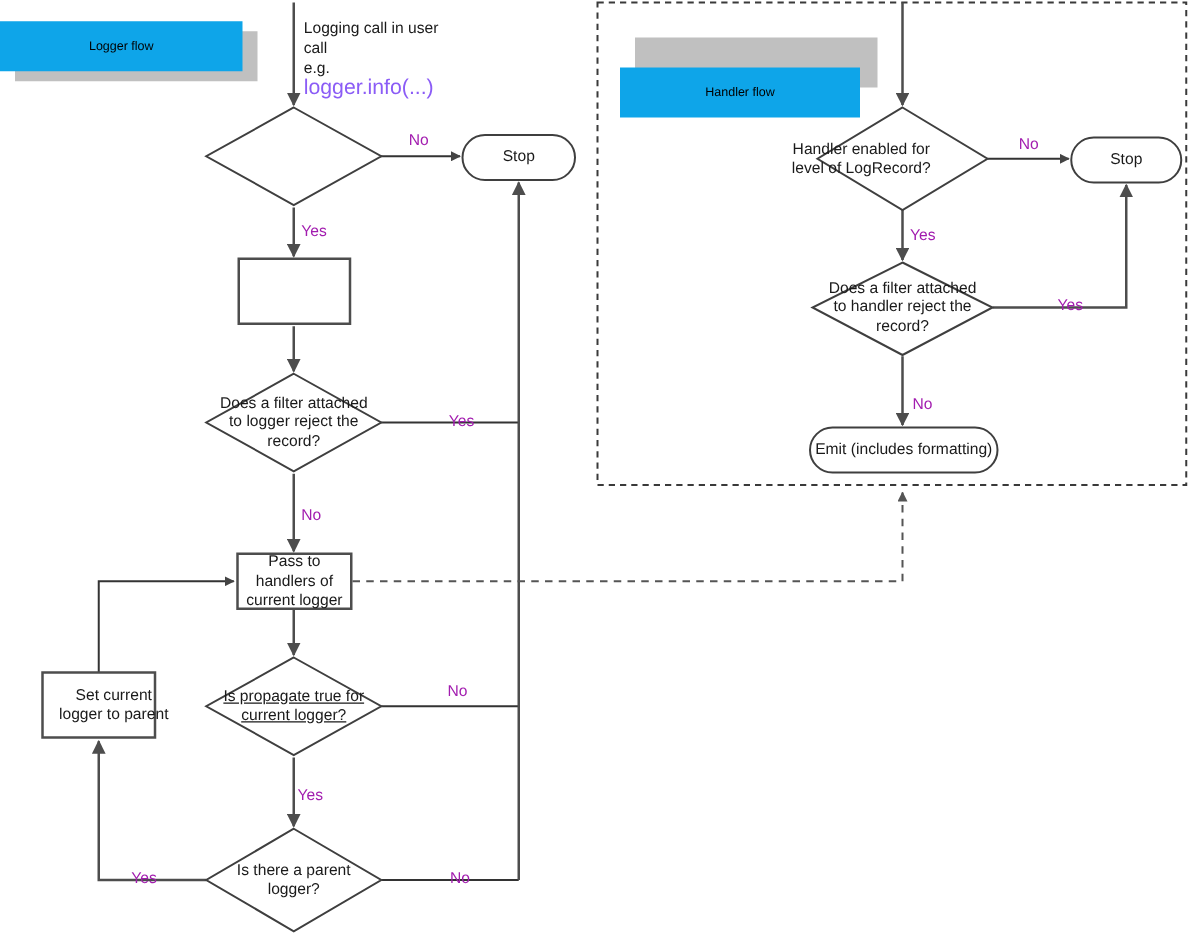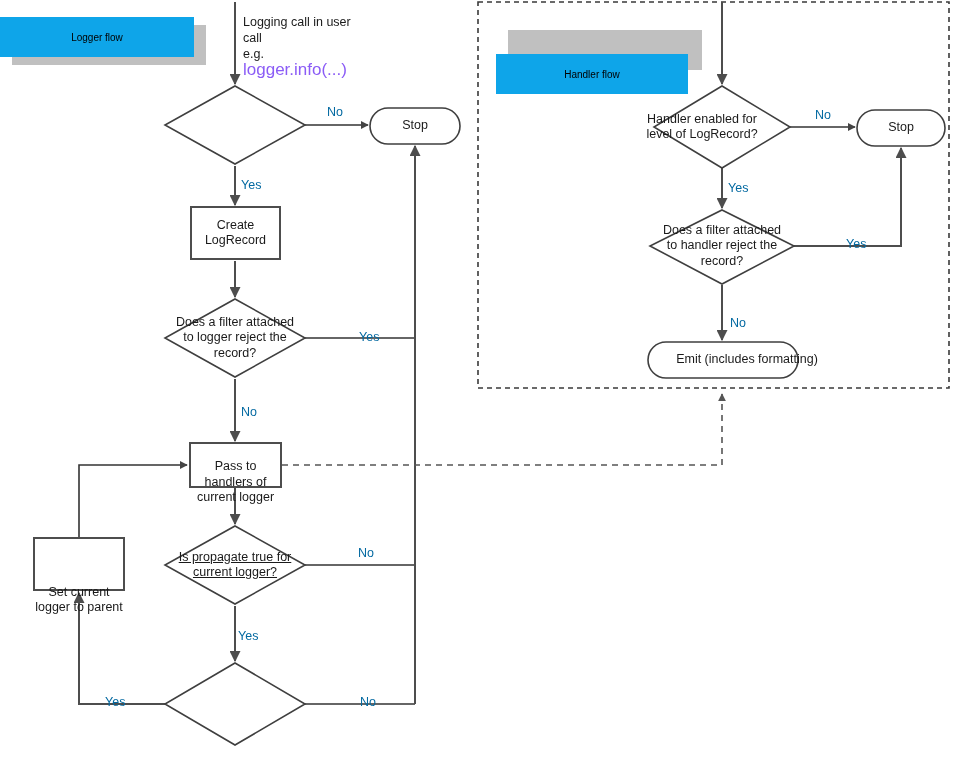--- a/index.html
+++ b/index.html
@@ -62,21 +62,21 @@
     align-items: center;
     justify-content: center;
     text-align: center;
     font-size: 12.5px;
     line-height: 15.5px;
     color: #1a1a1a;
   }
   .edge-label {
     position: absolute;
     font-size: 12.5px;
-    color: #0369a1;
+    color: #a21caf;
     line-height: 15px;
   }
   .banner {
     position: absolute;
     background: #0ea5e9;
     color: #000000;
     font-weight: normal;
     font-size: 10px;
     display: flex;
     align-items: center;
@@ -196,48 +196,48 @@
     <div>Logging call in user</div>
     <div>call</div>
     <div>e.g.</div>
     <div class="mono">logger.info(...)</div>
   </div>
 
 
 
   <div class="node-label" style="left:370px; top:108px; width:90px; height:36px;">Stop</div>
 
-  <div class="node-label" style="left:191px; top:207px; width:89px; height:52px; white-space:pre-line;">Create
-LogRecord</div>
 
   <div class="node-label" style="left:150px; top:308px; width:170px; height:60px; white-space:pre-line;">Does a filter attached
 to logger reject the
 record?</div>
 
-  <div class="node-label" style="left:190px; top:460px; width:91px; height:45px; white-space:pre-line;">Pass to
+  <div class="node-label" style="left:190px; top:443px; width:91px; height:45px; white-space:pre-line;">Pass to
 handlers of
 current logger</div>
 
-  <div class="node-label" style="left:28px; top:538px; width:102px; height:52px; white-space:pre-line;margin-top:36px;">Set current
+  <div class="node-label" style="left:40px; top:538px; width:102px; height:52px; white-space:pre-line;">Set current
 logger to parent</div>
 
   <div class="node-label" style="left:152px; top:543px; width:166px; height:44px; white-space:pre-line;text-decoration:underline;">Is propagate true for
 current logger?</div>
 
-
-  <div class="node-label" style="left:622px; top:105px; width:160px; height:44px; white-space:pre-line;">Handler enabled for
+  <div class="node-label" style="left:162px; top:682px; width:146px; height:44px; white-space:pre-line;">Is there a parent
+logger?</div>
+
+  <div class="node-label" style="left:609px; top:105px; width:160px; height:44px; white-space:pre-line;">Handler enabled for
 level of LogRecord?</div>
 
   <div class="node-label" style="left:857px; top:110px; width:88px; height:36px;">Stop</div>
 
   <div class="node-label" style="left:637px; top:216px; width:170px; height:60px; white-space:pre-line;">Does a filter attached
 to handler reject the
 record?</div>
 
-  <div class="node-label" style="left:648px; top:342px; width:150px; height:36px;margin-left:24px;">Emit (includes formatting)</div>
+  <div class="node-label" style="left:648px; top:342px; width:150px; height:36px;">Emit (includes formatting)</div>
 
   <div class="edge-label" style="left:327px; top:105px;">No</div>
   <div class="edge-label" style="left:241px; top:178px;">Yes</div>
   <div class="edge-label" style="left:359px; top:330px;">Yes</div>
   <div class="edge-label" style="left:241px; top:405px;">No</div>
   <div class="edge-label" style="left:358px; top:546px;">No</div>
   <div class="edge-label" style="left:238px; top:629px;">Yes</div>
   <div class="edge-label" style="left:105px; top:695px;">Yes</div>
   <div class="edge-label" style="left:360px; top:695px;">No</div>
 

